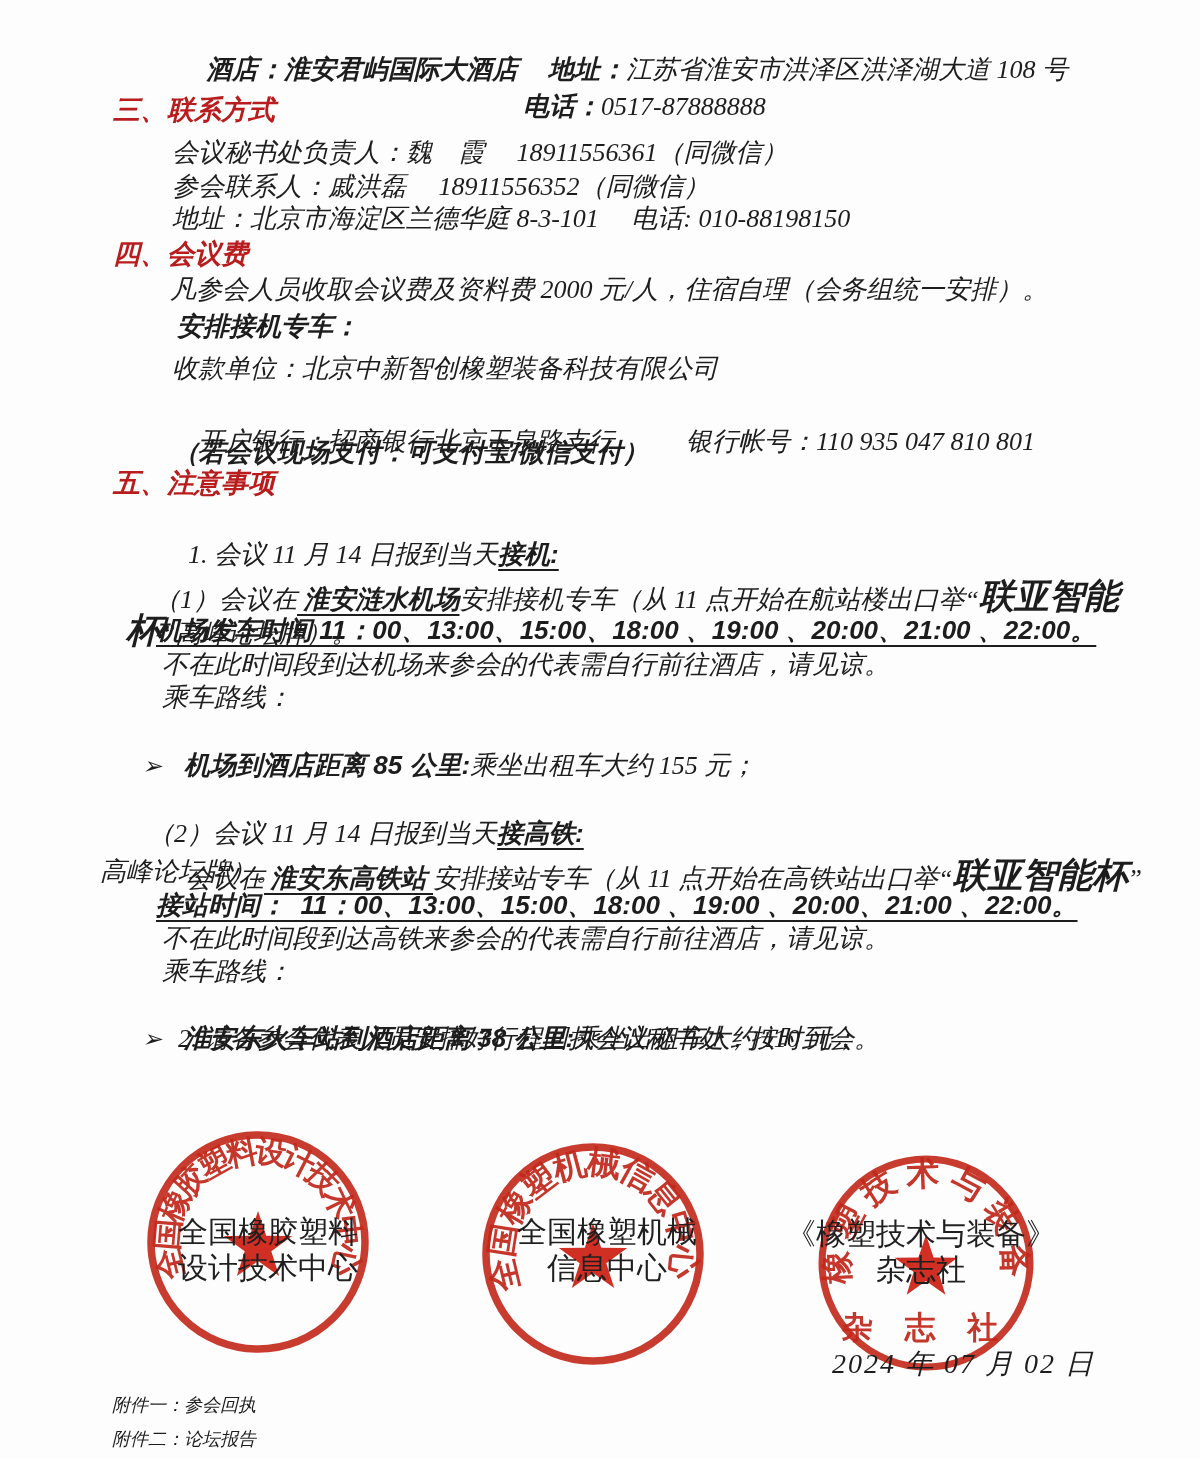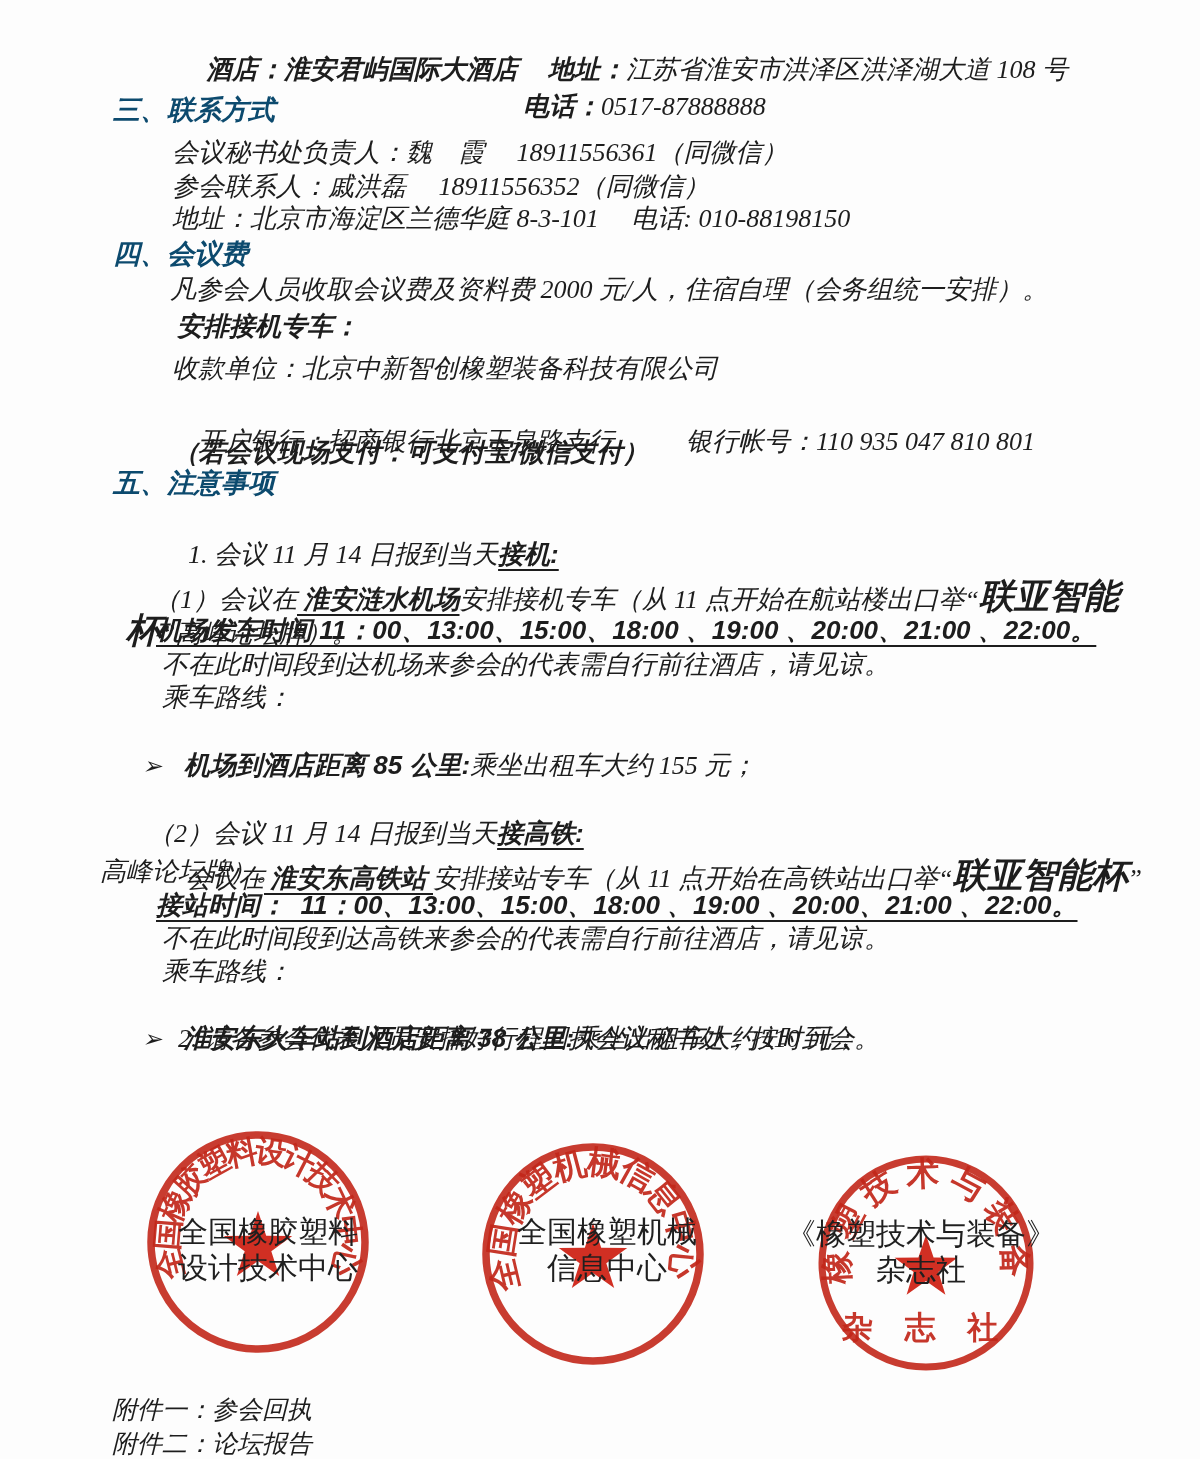--- a/index.html
+++ b/index.html
@@ -1,32 +1,32 @@
 <!DOCTYPE html>
 <html><head>
 <meta charset="utf-8">
 <style>
   html,body{margin:0;padding:0;background:#ffffff;}
   .page{position:relative;width:1200px;height:1459px;background:#fdfdfd;overflow:hidden;
         font-family:"Liberation Serif",serif;color:#1d1d1d;}
   .al{position:absolute;white-space:pre;font-size:26px;line-height:1.25;font-style:italic;}
-  .hdr{font-family:"Liberation Sans",sans-serif;font-weight:bold;font-size:27px;color:#0c4a6e;}
+  .hdr{font-family:"Liberation Sans",sans-serif;font-weight:bold;font-size:27px;color:#b91c1c;}
   .lbl{font-family:"Liberation Sans",sans-serif;font-weight:bold;}
   .b{font-weight:bold;}
   .u{text-decoration:underline;text-underline-offset:6px;text-decoration-thickness:2px;}
   .big{font-family:"Liberation Sans",sans-serif;font-weight:bold;font-size:35px;}
   .times{font-family:"Liberation Sans",sans-serif;font-weight:bold;font-size:26px;}
   .bullet{font-size:24px;}
   .stamp{position:absolute;}
   .stamp svg{display:block;}
   .stamp-label{position:absolute;text-align:center;font-family:Liberation Mono, monospace;
                font-size:30px;line-height:36px;color:#1f1f1f;white-space:nowrap;}
   .seal-ring-text{font-family:"Liberation Serif",serif;}
   .date{font-size:28px;letter-spacing:2px;}
-  .attach{font-size:25px;}
+  .attach{font-size:18px;}
 </style>
 </head>
 <body>
 
 <div class="page">
 
   <div class="al" style="top:20px;left:180px">
     <span class="lbl">酒店：</span><span class="lbl">淮安君屿国际大酒店</span><span class="lbl" style="margin-left:30px">地址：</span><span>江苏省淮安市洪泽区洪泽湖大道 108 号</span>
   </div>
   <div class="al" style="top:57px;left:497px">
@@ -126,17 +126,18 @@
       <text class="seal-ring-text" font-size="33" font-weight="bold" fill="#c2271a" opacity="0.92"><textPath href="#arc3" textLength="280" lengthAdjust="spacing">橡塑技术与装备</textPath></text>
       <text class="seal-ring-text" x="113" y="188" text-anchor="middle" font-size="31" font-weight="bold" fill="#c2271a" opacity="0.92" letter-spacing="12">杂 志 社</text>
       <polygon points="113,85 120.6,107.5 144.4,107.8 125.4,122 132.4,144.7 113,131 93.6,144.7 100.6,122 81.6,107.8 105.4,107.5" fill="#cf2417" opacity="0.95"></polygon>
     </svg>
     <div class="stamp-label" style="left:108px;top:68px;transform:translateX(-50%)">
       <div>《橡塑技术与装备》</div>
       <div>杂志社</div>
     </div>
   </div>
 
+  <div class="al date" style="top:1346px;left:832px">2024 年 07 月 02 日</div>
 
   <div class="al attach" style="top:1394px;left:112px">附件一：参会回执</div>
   <div class="al attach" style="top:1428px;left:112px">附件二：论坛报告</div>
 
 </div>
 
 </body></html>

